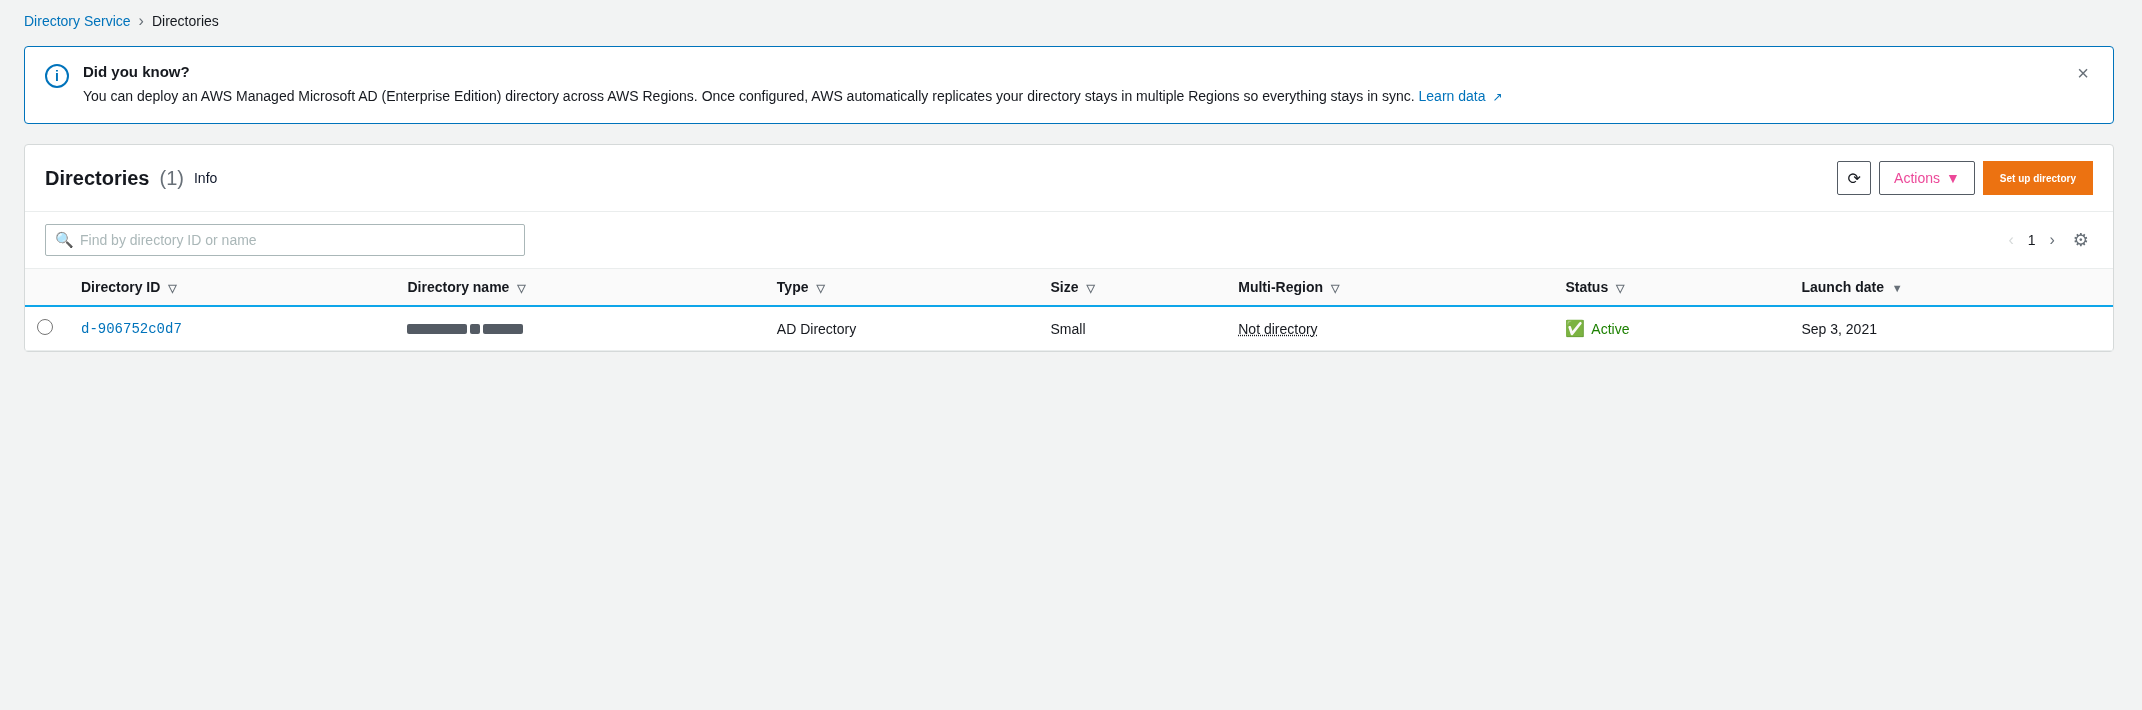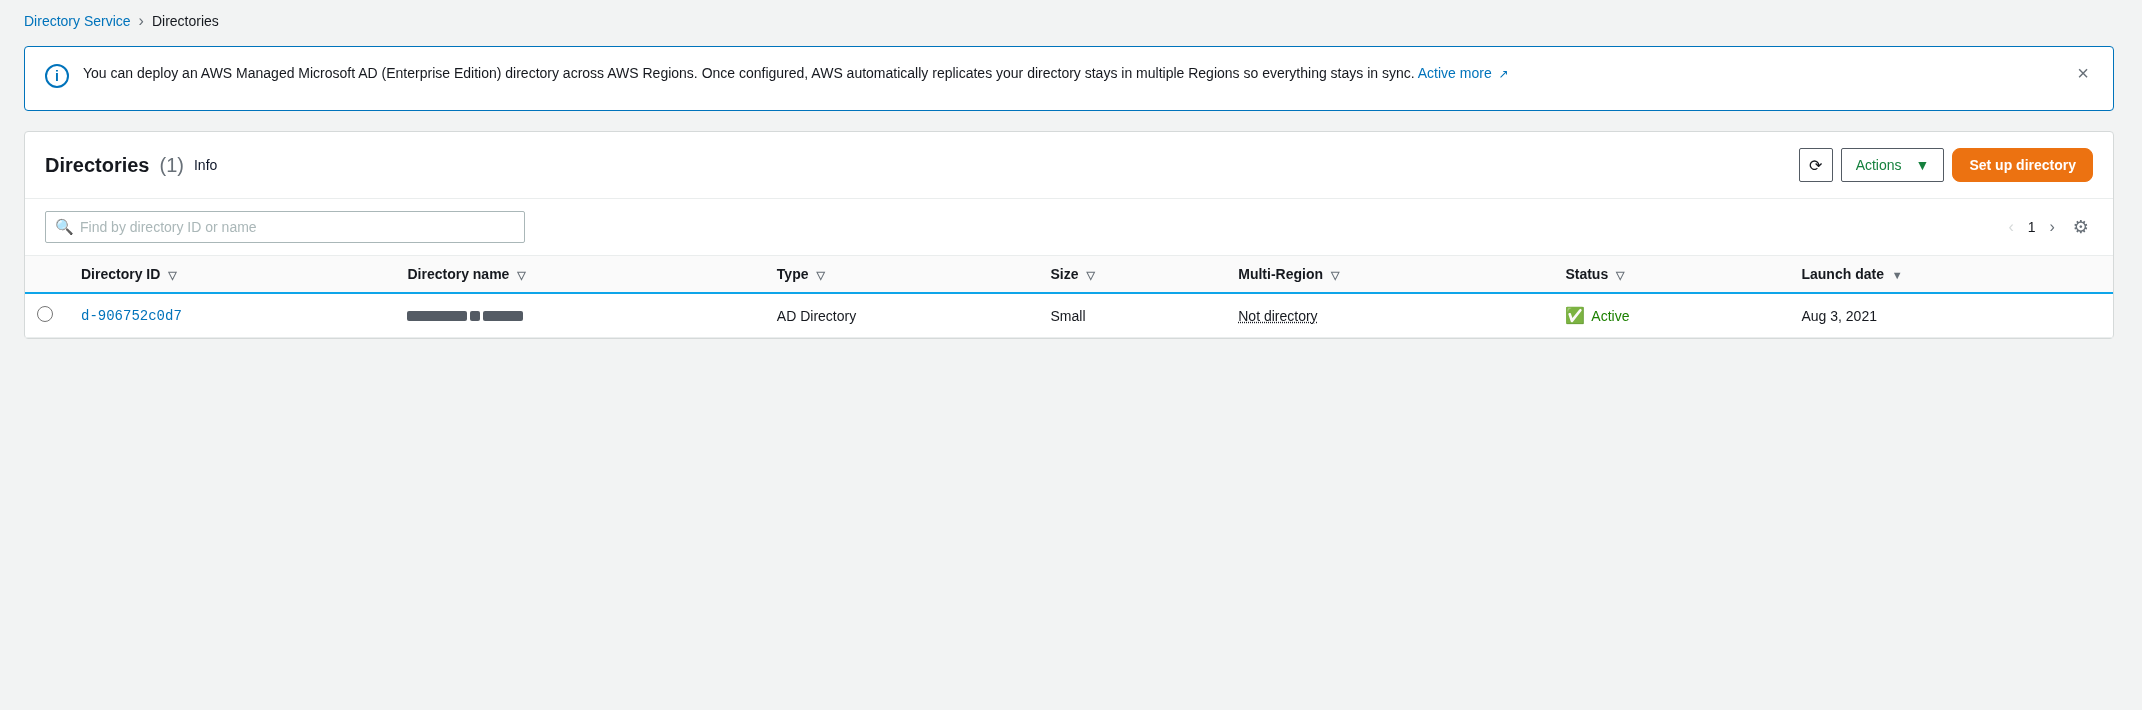--- a/index.html
+++ b/index.html
@@ -136,33 +136,33 @@
       color: #16191f;
     }
     .btn-secondary {
       background: #fff;
       border: 1px solid #545b64;
       border-radius: 2px;
       padding: 6px 14px;
       cursor: pointer;
       font-size: 14px;
       font-weight: 500;
-      color: #15803d;
-      display: flex;
-      align-items: center;
-      gap: 14px;
+      color: #ec4899;
+      display: flex;
+      align-items: center;
+      gap: 6px;
       height: 34px;
     }
     .btn-primary {
       background: #ec7211;
       border: 1px solid #ec7211;
-      border-radius: 8px;
+      border-radius: 0;
       padding: 6px 16px;
       cursor: pointer;
-      font-size: 14px;
+      font-size: 10px;
       font-weight: 700;
       color: #fff;
       height: 34px;
       white-space: nowrap;
     }
     
     .search-area {
       padding: 12px 20px;
       display: flex;
       align-items: center;
@@ -310,24 +310,25 @@
   </div>
 
   <div class="info-banner">
     <span class="info-banner-icon">
       <svg width="24" height="24" viewBox="0 0 24 24" fill="none">
         <circle cx="12" cy="12" r="11" stroke="#0073bb" stroke-width="2" fill="none"></circle>
         <text x="12" y="17" text-anchor="middle" fill="#0073bb" font-size="14" font-weight="bold" font-family="Arial">i</text>
       </svg>
     </span>
     <div class="info-banner-content">
+      <div class="info-banner-title">Did you know?</div>
       <div class="info-banner-text">
         <span>You can deploy an AWS Managed Microsoft AD (Enterprise Edition) directory across AWS Regions. Once configured, AWS automatically replicates your directory stays in multiple Regions so everything stays in sync.</span>
         <a class="info-banner-link">
-          <span>Active more</span>
+          <span>Learn data</span>
           <span class="ext-icon">↗</span>
         </a>
       </div>
     </div>
     <button class="info-banner-close">×</button>
   </div>
 
   <div class="main-card">
 
     <div class="card-header">
@@ -421,19 +422,19 @@
             <td>Small</td>
             <td>
               <span style="text-decoration:underline;text-decoration-style:dotted;">Not directory</span>
             </td>
             <td>
               <div class="status-active">
                 <span class="status-active-icon">✅</span>
                 <span>Active</span>
               </div>
             </td>
-            <td>Aug 3, 2021</td>
+            <td>Sep 3, 2021</td>
           </tr>
         </tbody>
       </table>
     </div>
   </div>
 </div>
 
 </body></html>

